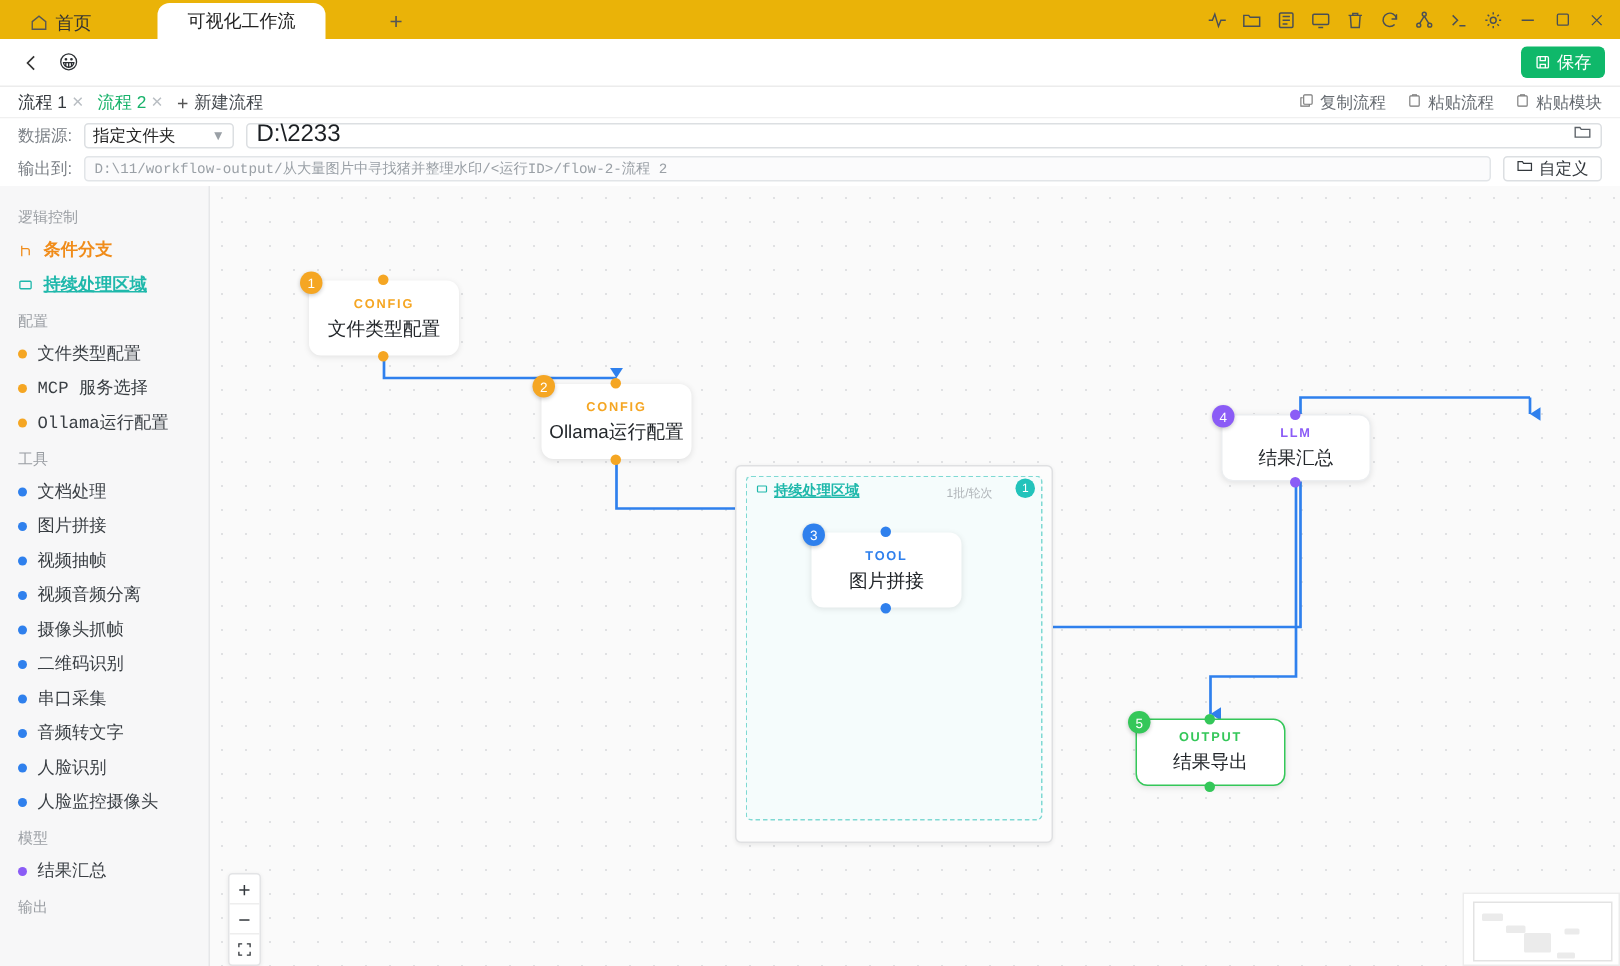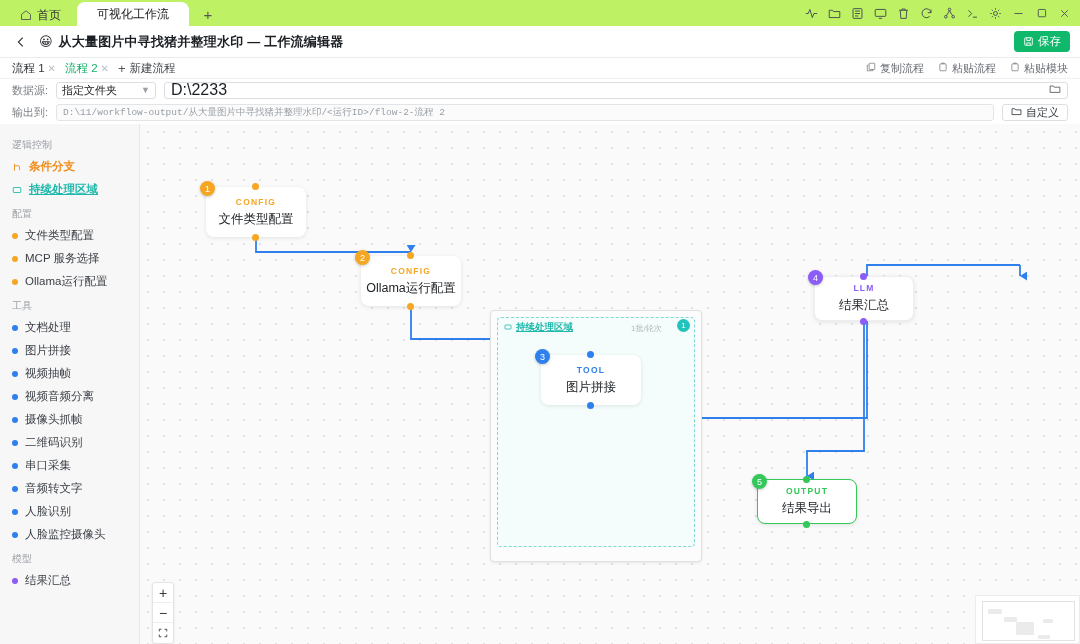--- a/index.html
+++ b/index.html
@@ -8,21 +8,21 @@
     font-family: "Liberation Sans", "DejaVu Sans", sans-serif;
     font-size: 12px;
     color: #2b2f33;
     background:#f4f5f6;
   }
   .app { position:relative; width:1080px; height:644px; background:#fff; }
 
   
   .titlebar {
     position:absolute; left:0; top:0; width:1080px; height:26px;
-    background:#bef264; display:flex; align-items:flex-end;
+    background:#eab308; display:flex; align-items:flex-end;gap:28px;
   }
   .home-tab {
     display:flex; align-items:center; gap:5px;
     height:22px; padding:0 12px; margin-left:8px; font-size:12px; color:#333;
   }
   .home-ico { width:12px; height:12px; display:block; }
   .browser-tab {
     height:24px; background:#fff; border-radius:8px 8px 0 0;
     display:flex; align-items:center; padding:0 20px;
     font-size:12px; color:#222; margin-left:4px;
@@ -96,21 +96,21 @@
     overflow:hidden; white-space:nowrap;
   }
   .custombtn {
     margin-left:8px; height:17px; border:1px solid #dcdfe2; border-radius:3px; background:#fff;
     display:flex; align-items:center; gap:4px; padding:0 8px; font-size:11px; color:#33383d;
   }
 
   
   .sidebar {
     position:absolute; left:0; top:124px; width:140px; height:520px;
-    background:#f7f7f8; border-right:1px solid #e6e7e9; overflow:hidden; padding-top:8px;
+    background:#f7f7f8; border-right:1px solid #e6e7e9; overflow:hidden; padding-top:8px;font-family:Liberation Mono, monospace;
   }
   .sb-group { font-size:10px; color:#9b9fa4; padding:6px 12px 3px 12px; }
   .sb-item {
     display:flex; align-items:center; gap:7px; padding:4px 12px; font-size:11.5px; color:#3a3f44;
     height:23px;
   }
   .sb-item.special { color:#f08c1a; font-weight:bold; }
   .sb-item.special2 { color:#1fb8ab; font-weight:bold; text-decoration:underline; }
   .dot { width:6px; height:6px; border-radius:50%; flex:none; }
   .sb-ico { width:10px; height:10px; flex:none; display:block; }
@@ -260,21 +260,20 @@
     </div>
   </div>
 
   <div class="header">
     <div class="back-btn">
       <svg width="14" height="14" viewBox="0 0 16 16" fill="none" stroke="#333" stroke-width="1.3">
           <path d="M10 3 5 8l5 5"></path>
         </svg>
     </div>
     <span class="doc-emoji">😀</span>
-    <span class="doc-title">从大量图片中寻找猪并整理水印 — 工作流编辑器</span>
     <button class="save-btn">
       <span>
         <svg width="11" height="11" viewBox="0 0 16 16" fill="none" stroke="#fff" stroke-width="1.3">
             <rect x="2.5" y="2.5" width="11" height="11" rx="1.2"></rect>
             <path d="M5.5 2.5v4h5v-4M5.5 13.5v-3.5h5v3.5"></path>
           </svg>
       </span>
       <span>保存</span>
     </button>
   </div>
@@ -419,20 +418,21 @@
         <span class="dot" style="background:#2f80ed"></span>
         <span>人脸监控摄像头</span>
       </div>
 
     <div class="sb-group">模型</div>
     <div class="sb-item">
         <span class="dot" style="background:#8b5cf6"></span>
         <span>结果汇总</span>
       </div>
 
+    <div class="sb-group">输出</div>
   </div>
 
   <div class="canvas">
 
     <svg width="940" height="520" style="position:absolute;left:0;top:0;">
       <defs>
         <marker id="ah" markerWidth="9" markerHeight="9" refX="4.5" refY="7" orient="auto" markerUnits="userSpaceOnUse">
           <path d="M0,0 L9,0 L4.5,7 z" fill="#2f80ed"></path>
         </marker>
       </defs>

